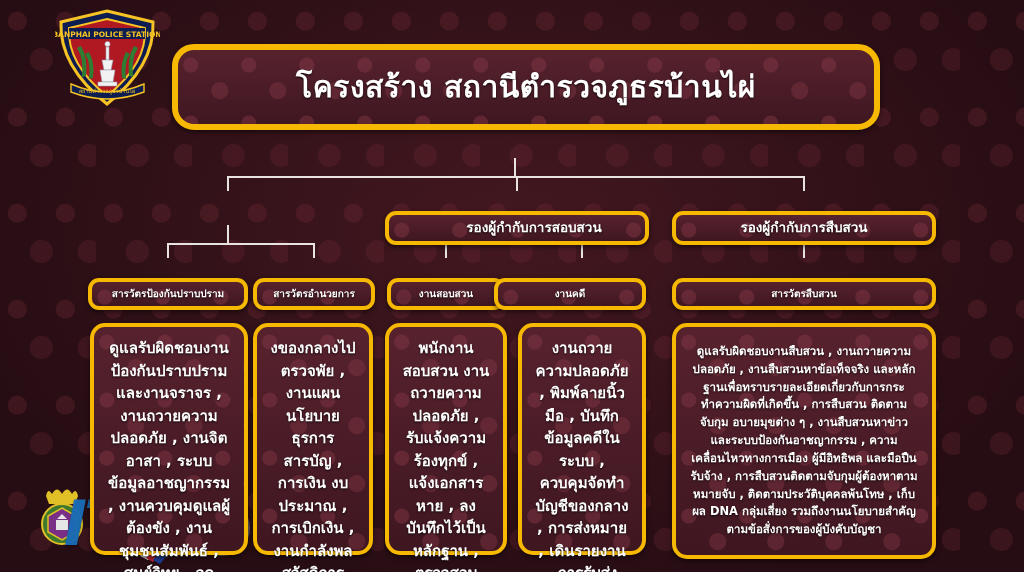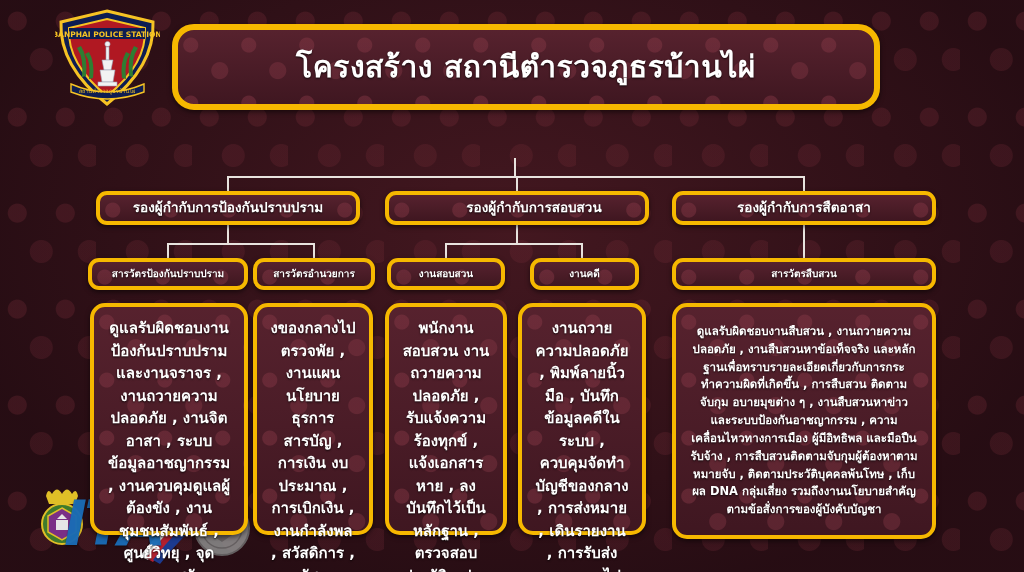--- a/index.html
+++ b/index.html
@@ -33,20 +33,21 @@
     background-image:
       radial-gradient(circle at 22% 26%, rgba(134,56,70,0.45) 0 7px, transparent 8px),
       radial-gradient(circle at 72% 70%, rgba(134,56,70,0.40) 0 8px, transparent 9px),
       linear-gradient(180deg, rgba(96,38,50,0.55) 0%, rgba(58,20,29,0.70) 100%);
     background-size: 58px 58px, 58px 58px, 100% 100%;
     display:flex; align-items:center; justify-content:center;
     color:#ffffff;
     text-align:center;
     box-shadow:0 2px 5px rgba(0,0,0,0.55);
     z-index:4;
+    margin-top:20px;
   }
   .node .lbl {
     font-weight:bold;
     line-height:1.15;
     text-shadow:0 1px 2px rgba(0,0,0,0.8);
     padding:0 6px;
   }
 
   
   #title-box {
@@ -61,21 +62,21 @@
   #n-dep-prev { left:96px;  width:264px; }
   #n-dep-inq  { left:385px; width:264px;padding-left:34px; }
   #n-dep-inv  { left:672px; width:264px; }
 
   
   .r3 { top:258px; height:32px; border-radius:11px; }
   .r3 .lbl { font-size:10px; }
   #n-sv-prev  { left:88px;  width:160px; }
   #n-sv-admin { left:253px; width:122px; }
   #n-wk-inq   { left:387px; width:118px; }
-  #n-wk-case  { left:530px; width:109px;text-align:center; }
+  #n-wk-case  { left:494px; width:152px;text-align:center; }
   #n-sv-inv   { left:672px; width:264px; }
 
   
   .detail {
     top:303px;
     align-items:flex-start;
     border-radius:15px;
     padding:10px 7px;
   }
   .detail .lbl {
@@ -144,28 +145,25 @@
   <div id="title-box" class="node">
     <span class="lbl">โครงสร้าง สถานีตำรวจภูธรบ้านไผ่</span>
   </div>
 
   <div class="ln lnv" style="left:514px; top:158px; height:18px;"></div>
   <div class="ln lnh" style="left:227px; top:176px; width:577px;"></div>
   <div class="ln lnv" style="left:227px; top:176px; height:15px;"></div>
   <div class="ln lnv" style="left:516px; top:176px; height:15px;"></div>
   <div class="ln lnv" style="left:803px; top:176px; height:15px;"></div>
 
-  <div id="n-dep-prev" class="node r2">
-    <span class="lbl">รองผู้กำกับการป้องกันปราบปราม</span>
-  </div>
   <div id="n-dep-inq" class="node r2">
     <span class="lbl">รองผู้กำกับการสอบสวน</span>
   </div>
   <div id="n-dep-inv" class="node r2">
-    <span class="lbl">รองผู้กำกับการสืตอาสา</span>
+    <span class="lbl">รองผู้กำกับการสืบสวน</span>
   </div>
 
   <div class="ln lnv" style="left:227px; top:225px; height:18px;"></div>
   <div class="ln lnh" style="left:167px; top:243px; width:147px;"></div>
   <div class="ln lnv" style="left:167px; top:243px; height:15px;"></div>
   <div class="ln lnv" style="left:313px; top:243px; height:15px;"></div>
 
   <div class="ln lnv" style="left:516px; top:225px; height:18px;"></div>
   <div class="ln lnh" style="left:445px; top:243px; width:137px;"></div>
   <div class="ln lnv" style="left:445px; top:243px; height:15px;"></div>

